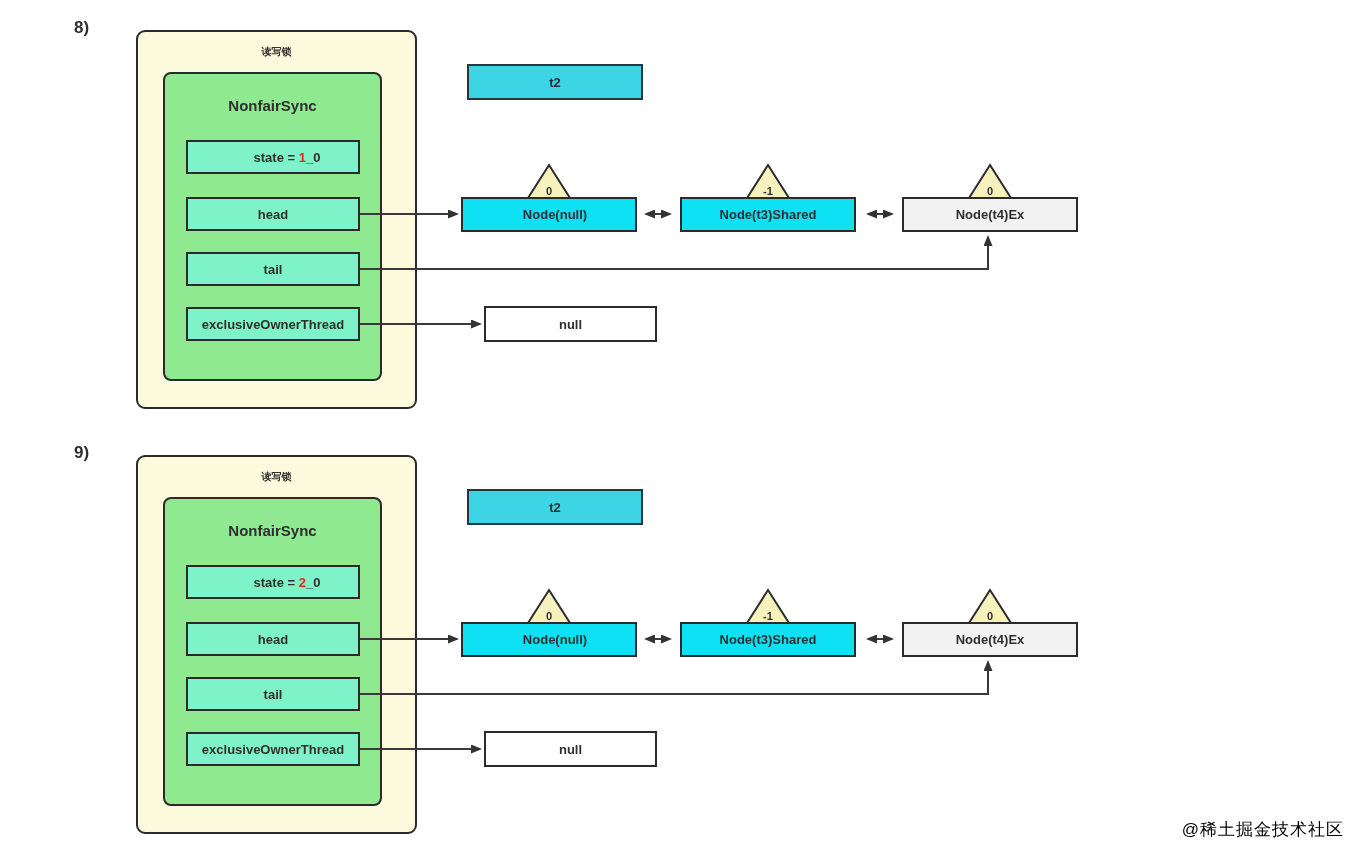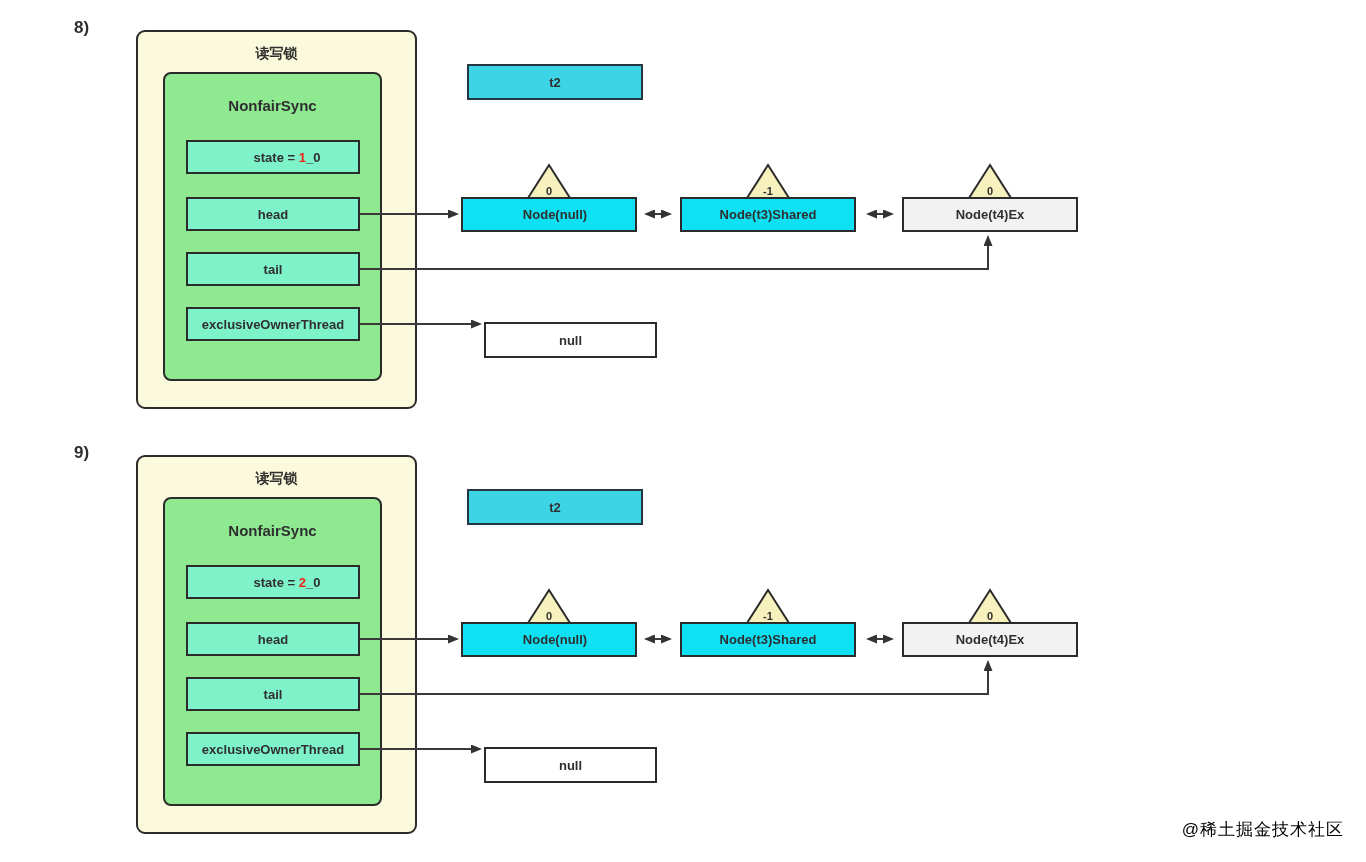--- a/index.html
+++ b/index.html
@@ -16,21 +16,21 @@
     position:absolute; left:74px; top:18px;
     font-size:17px; font-weight:bold; color:#2f2f2f;
   }
   .outer {
     position:absolute; left:136px; top:30px; width:281px; height:379px;
     background:#fbfadd; border:2.5px solid #2b2b2b; border-radius:9px;
     box-sizing:border-box;
   }
   .outer-title {
     position:absolute; left:0; top:13px; width:100%;
-    text-align:center; font-size:14px; font-weight:bold;
+    text-align:center; font-size:10px; font-weight:bold;
   }
   .sync {
     position:absolute; left:25px; top:40px; width:219px; height:309px;
     background:#8ee991; border:2.5px solid #2b2b2b; border-radius:8px;
     box-sizing:border-box;
   }
   .sync-title {
     position:absolute; left:0; top:23px; width:100%;
     text-align:center; font-size:15px; font-weight:bold;
   }
@@ -69,21 +69,21 @@
   .tri svg { position:absolute; left:0; top:0; }
   .tri-label {
     position:absolute; left:0; bottom:3px; width:100%;
     text-align:center; font-size:11px; font-weight:bold; color:#2f2f2f;
   }
 
   .nullbox {
     position:absolute; left:484px; top:306px; width:173px; height:36px;
     background:#ffffff; border:2px solid #2b2b2b; box-sizing:border-box;
     display:flex; align-items:center; justify-content:center;
-    font-size:13px; font-weight:bold;margin-top:16px;
+    font-size:13px; font-weight:bold;
   }
 
   .arrow-layer {
     position:absolute; left:0; top:0; width:1366px; height:862px;
     z-index:5; pointer-events:none;
   }
   .watermark {
     position:absolute; right:22px; top:818px;
     font-size:17px; color:#000000; letter-spacing:1px;
   }

